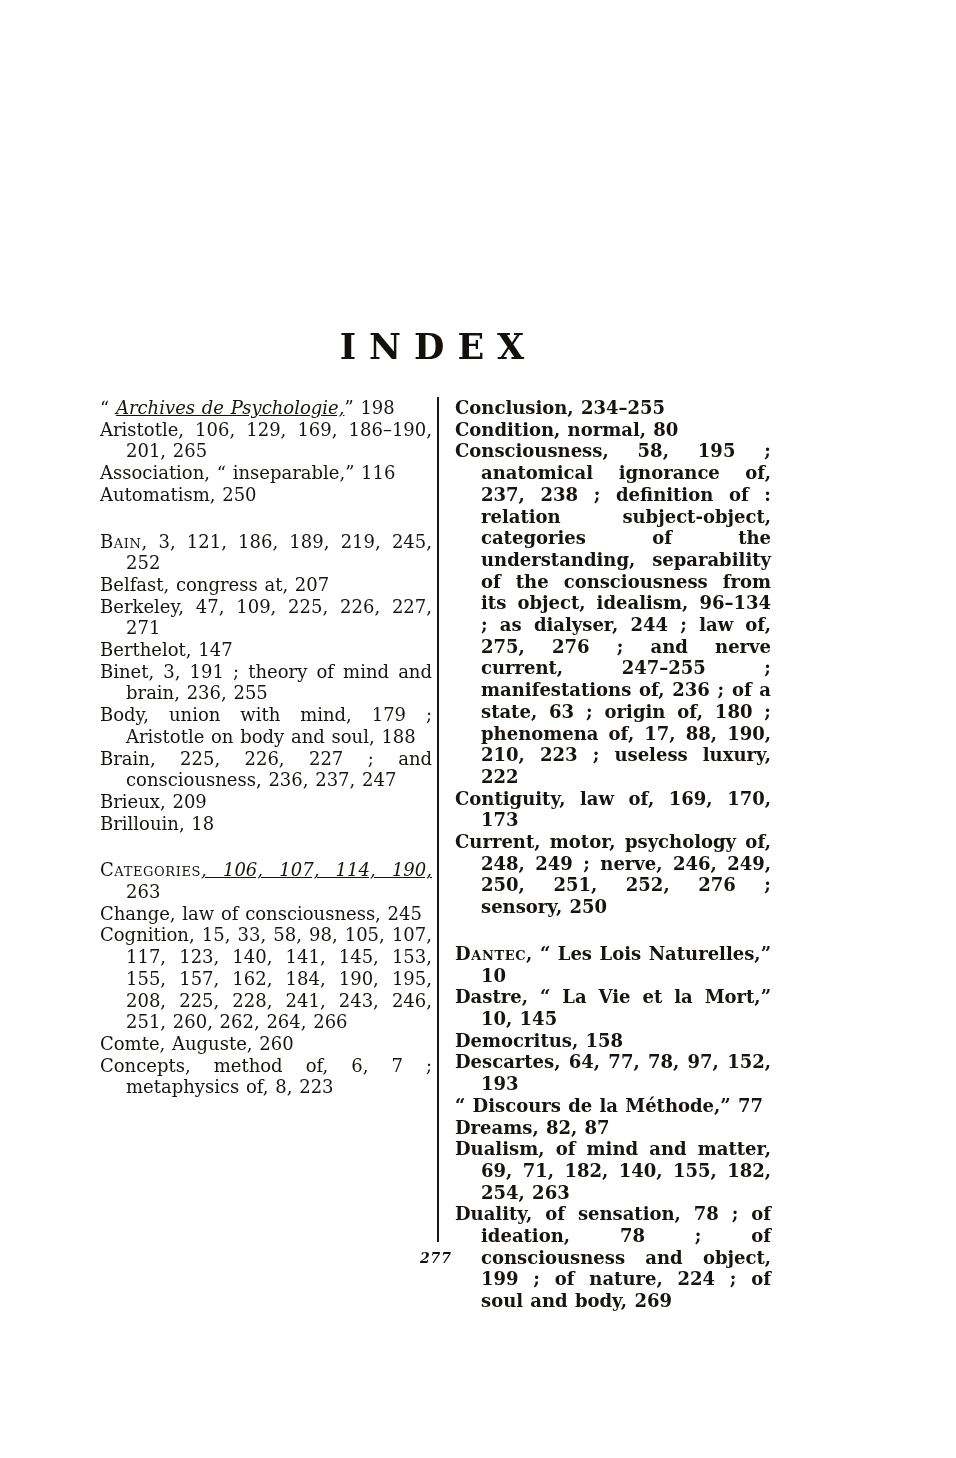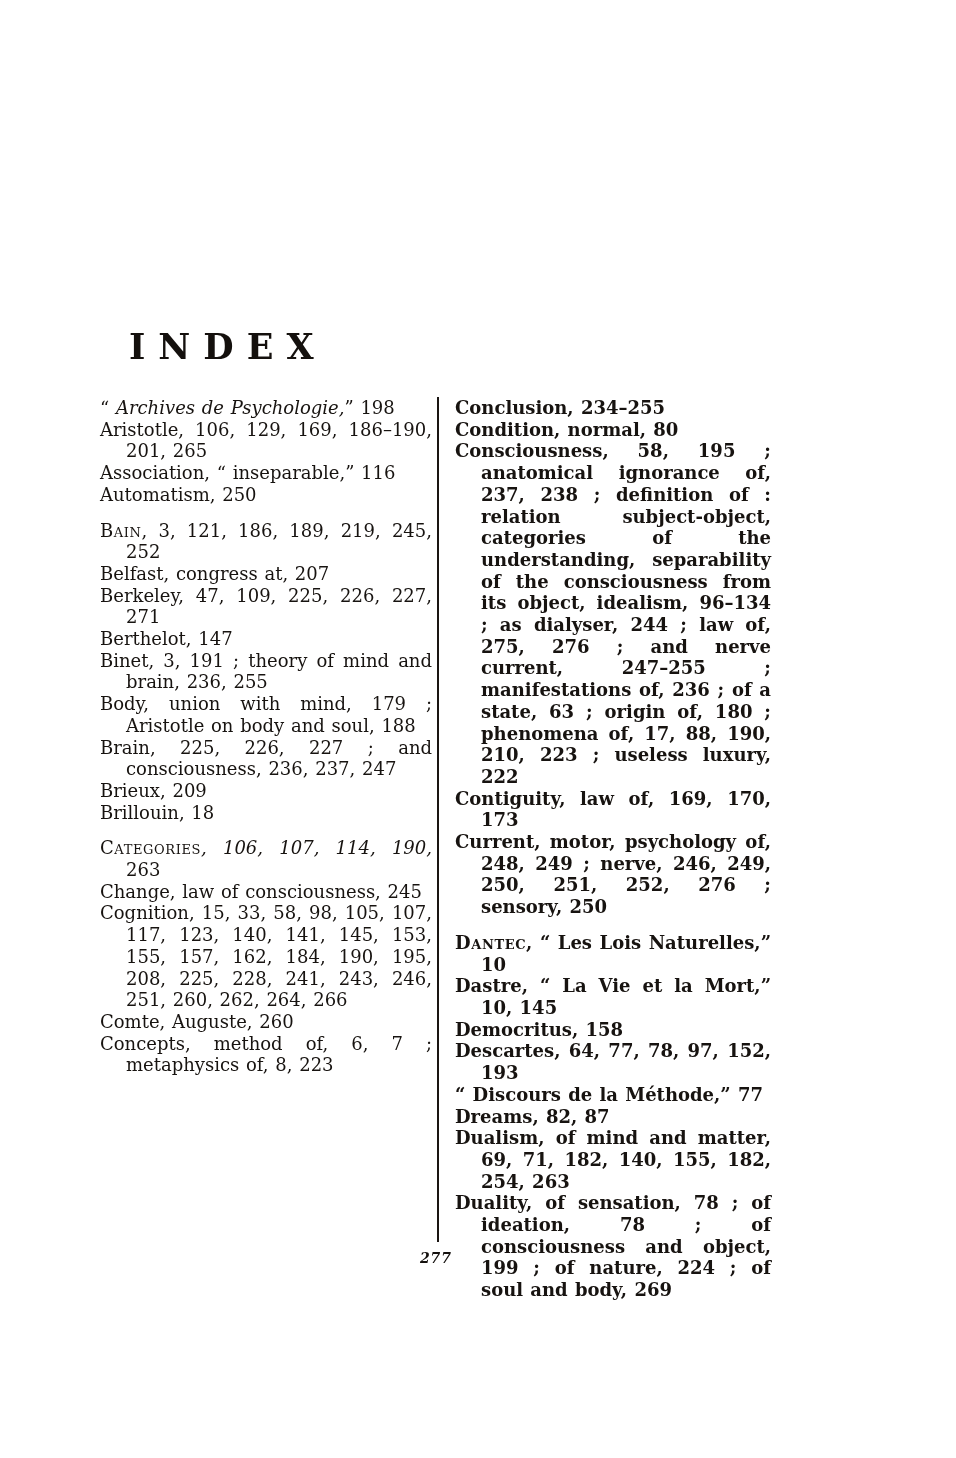--- a/index.html
+++ b/index.html
@@ -16,24 +16,24 @@
     -webkit-font-smoothing: antialiased;
   }
   .page {
     position: absolute;
     inset: 0;
     background: #ffffff;
   }
   .title {
     position: absolute;
     top: 326px;
-    left: 116px;
+    left: 96px;
     width: 672px;
     margin: 0;
-    text-align: left;
+    text-align: center;
     font-size: 35px;
     font-weight: 700;
     letter-spacing: 13px;
     text-indent: 13px; 
     color: #14100d;
   }
   .columns {
     position: absolute;
     top: 397px;
     left: 100px;
@@ -60,28 +60,29 @@
   }
   .entry {
     margin: 0;
     padding-left: 26px;
     text-indent: -26px;
     text-align: justify;
     text-justify: inter-word;
     word-spacing: 1px;
   }
   .entry.gap {
-    margin-top: 14px;
+    margin-top: 25px;
   }
   .seg-sc {
     font-variant: small-caps;
     letter-spacing: 0.6px;
   }
   .seg-i {
     font-style: italic;
+    text-decoration: underline;
   }
   .seg-n {
     font-style: normal;
   }
   .folio {
     position: absolute;
     top: 1250px;
     left: 100px;
     width: 672px;
     text-align: center;

